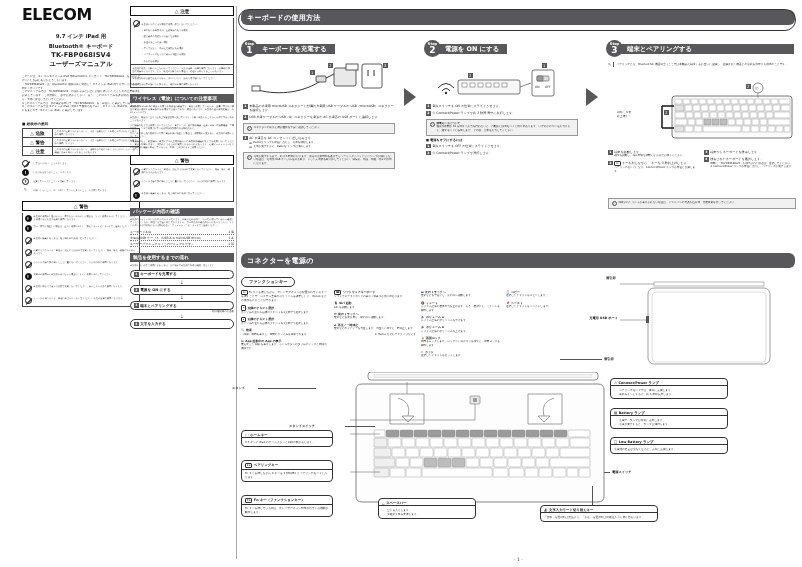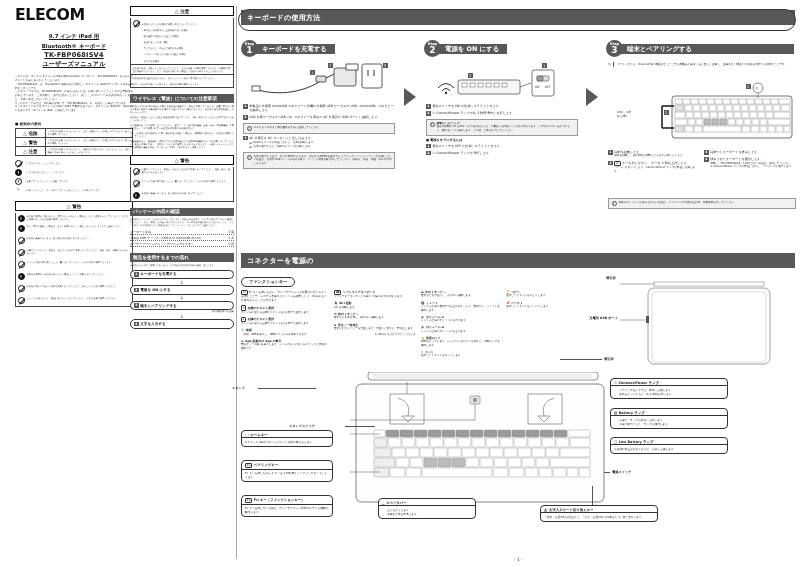--- a/index.html
+++ b/index.html
@@ -15,21 +15,21 @@
   .page { position: relative; width: 802px; height: 567px; padding: 6px; }
 
   
   .col { position: absolute; }
   .tiny { font-size: 2.6px; line-height: 1.45; color: #222; text-align: justify; }
   .micro { font-size: 2.2px; line-height: 1.4; color: #333; }
 
   
   .sec-bar {
     background: #58585a; color: #fff; font-weight: bold;
-    font-size: 7px; padding: 2.5px 6px; letter-spacing: .3px;
+    font-size: 7px; padding: 2.5px 6px; letter-spacing: .3px; border-radius: 6px;
   }
 
   
   .lbar {
     background: #58585a; color: #fff; font-weight: bold;
     font-size: 4.6px; padding: 1.6px 3px;
   }
 
   
   .warnbar {
@@ -141,25 +141,25 @@
     background: #fff;
   }
   .flowarrow { text-align: center; font-size: 5px; line-height: 5px; color: #333; margin: .5px 0; }
   .flownote { font-size: 2.4px; text-align: right; }
 </style>
 </head>
 <body>
 
 <div class="page">
 
-  <div class="col" style="left:15px; top:6px; width:118px; height:553px;">
+  <div class="col" style="left:22px; top:6px; width:118px; height:553px;">
 
     <div class="logo">ELECOM</div>
 
-    <div style="margin-top:8px;text-decoration:underline;">
+    <div style="margin-top:8px;">
       <div class="title-ja">9.7 インチ iPad 用</div>
       <div class="title-ja">Bluetooth® キーボード</div>
       <div class="title-model">TK-FBP068ISV4</div>
       <div class="title-manual">ユーザーズマニュアル</div>
     </div>
 
     <div class="tiny" style="margin-top:6px; white-space:pre-line;">このたびは、エレコム 9.7 インチ iPad 用Bluetooth® キーボード「TK-FBP068ISV4」をお買い上げいただき誠にありがとうございます。
 「TK-FBP068ISV4」は、Bluetooth® 無線技術に対応した 9.7 インチ iPad 用ワイヤレス日本語配列キーボードです。
 このマニュアルでは「TK-FBP068ISV4」の操作方法と安全にお取り扱いいただくための注意事項を記載しています。ご使用前に、必ずお読みください。また、このマニュアルを読み終わったあとも、大切に保管しておいてください。
 ※このマニュアルでは一部の表記を除いて「TK-FBP068ISV4」を「本製品」と表記しています。

